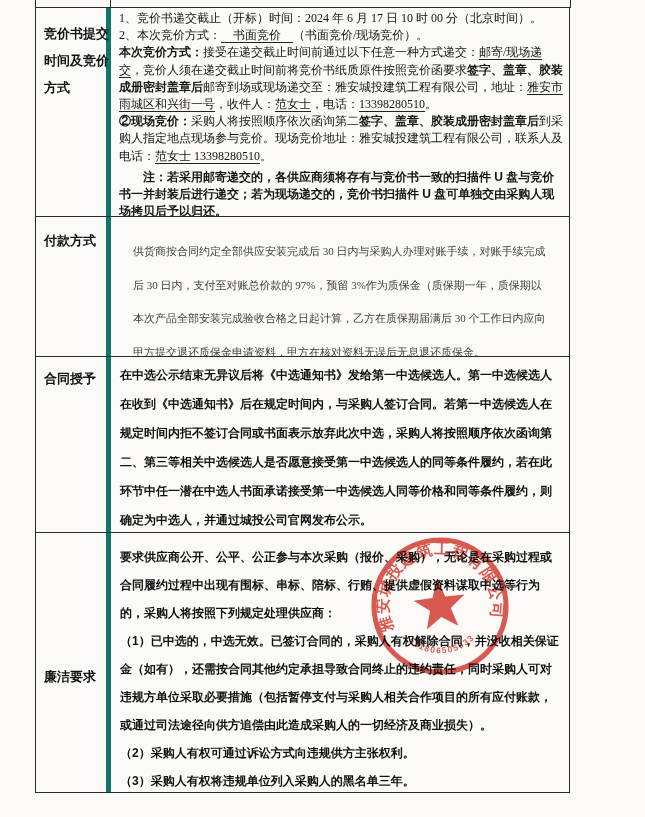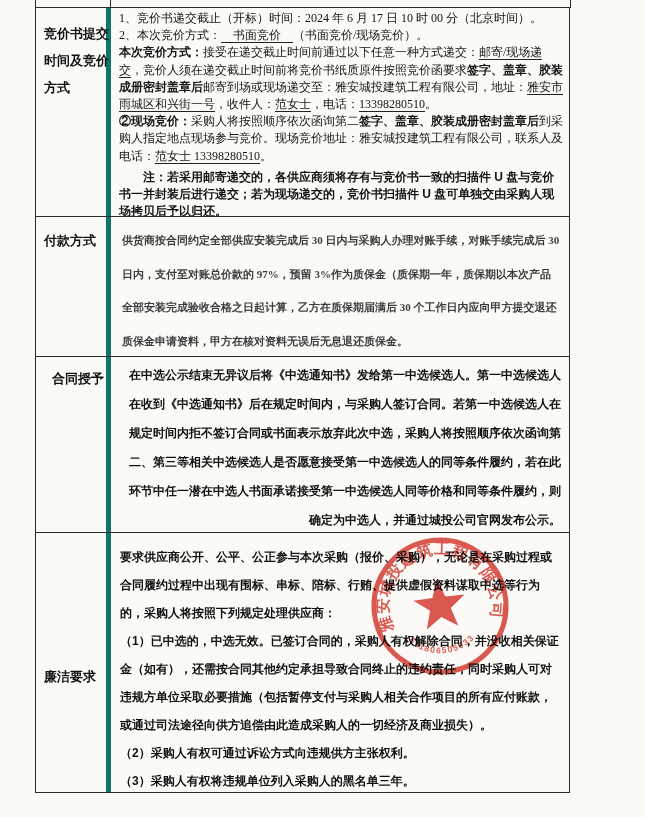--- a/index.html
+++ b/index.html
@@ -25,21 +25,21 @@
     width:535px;height:786px;
     border:1px solid #2a2a2a;
     box-sizing:border-box;
     display:flex;flex-direction:column;
     background:transparent;
   }
   .row{display:flex;box-sizing:border-box;border-top:1px solid #2a2a2a;overflow:hidden;}
   .row:first-child{border-top:none;}
   .r1{height:208px;}
   .r2{height:140px;}
-  .r3{height:176px;text-align:right;}
+  .r3{height:176px;}
   .r4{flex:1;}
 
   .label-cell{
     width:75px;min-width:75px;box-sizing:border-box;
     border-right:5px solid #0f766e;
     font-family:"Liberation Sans", sans-serif;
     font-weight:bold;font-size:13px;color:#111;
     padding:12px 2px 0 8px;
   }
   .label-cell .lline{line-height:27px;white-space:nowrap;}
@@ -47,21 +47,21 @@
   .r3 .label-cell{padding-top:8px;}
   .r4 .label-cell{padding-top:130px;}
 
   .content-cell{flex:1;box-sizing:border-box;overflow:hidden;}
 
   .r1 .content-cell{padding:2px 6px 0 8px;font-size:12px;line-height:17.2px;color:#141414;}
   .r1 p{margin:0;}
   .r1 p.note{text-indent:2em;margin-top:4px;font-weight:bold;font-family:"Liberation Sans", sans-serif;}
 
   .r2 .content-cell{padding:6px 8px 0 10px;font-size:11px;line-height:33.5px;color:#3d3d3d;}
-  .r2 p{margin:1px;font-weight:bold;}
+  .r2 p{margin:12px;}
 
   .r3 .content-cell{padding:4px 8px 0 9px;font-size:12px;line-height:29px;color:#101010;
     font-family:"Liberation Sans", sans-serif;font-weight:bold;}
   .r3 p{margin:0;}
 
   .r4 .content-cell{padding:10px 8px 0 9px;font-size:12px;line-height:28px;color:#101010;
     font-family:"Liberation Sans", sans-serif;font-weight:bold;}
   .r4 p{margin:0;}
 
   .u{border-bottom:1px solid #222;margin-top:8px;}

